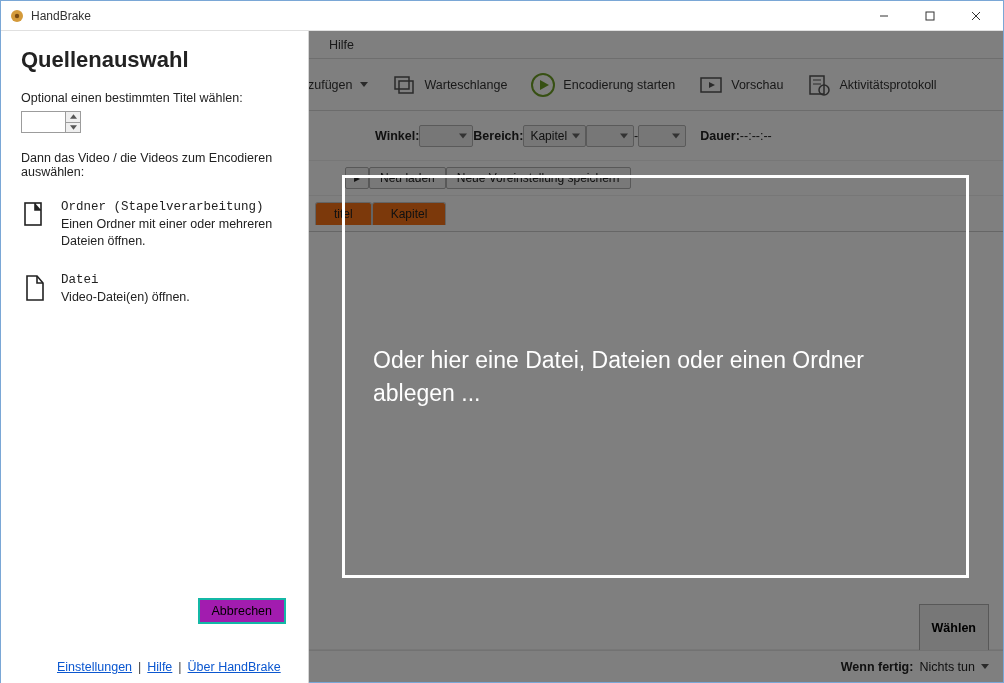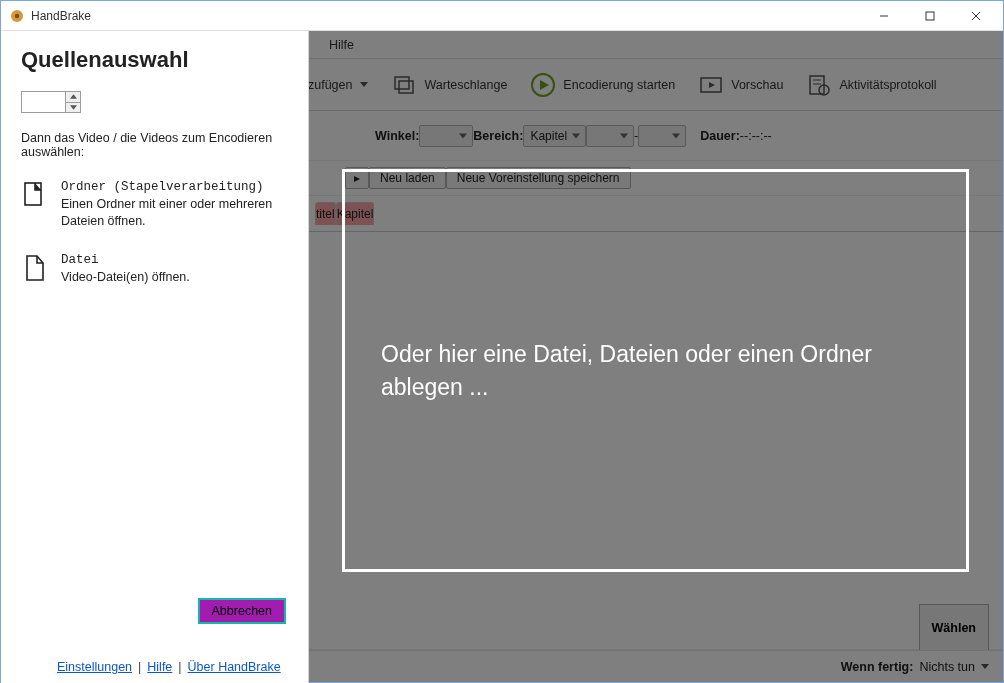--- a/index.html
+++ b/index.html
@@ -30,30 +30,30 @@
 .tool-icon svg { width:24px; height:24px; }
 .caret { width:0;height:0;border-left:4px solid transparent;border-right:4px solid transparent;border-top:5px solid #555;margin-left:2px;}
 
 
 .source-row, .preset-row, .tabs-row, .save-row, .status-row { padding:6px 14px; background:#fff; border-bottom:1px solid #eee; display:flex; align-items:center; font-size:12.5px; color:#222;}
 .source-row { height:50px; }
 .label-strong{ font-weight:600;}
 .select-box { border:1px solid #b5b5b5; background:#efefef; height:22px; min-width:54px; padding:0 18px 0 6px; position:relative; font-size:12px; display:flex; align-items:center; border-radius:2px;}
 .select-box::after{content:"";position:absolute;right:5px;top:50%;width:0;height:0;border-left:4px solid transparent;border-right:4px solid transparent;border-top:5px solid #666;transform:translateY(-50%);}
 .preset-btn{ border:1px solid #b0b0b0; background:#f3f3f3; font-size:12px; padding:3px 10px; border-radius:2px;}
-.tab{ border:1px solid #c8c8c8; border-bottom:none; padding:4px 0; background:#fca5a5; font-size:12px; border-radius:3px 3px 0 0;}
+.tab{ border:1px solid #c8c8c8; border-bottom:none; padding:4px 18px; background:#f97316; font-size:12px; border-radius:3px 3px 0 0;}
 .main-fill{ flex:1 1 auto; background:#fff; }
 .save-row{ height:44px; justify-content:flex-end;}
 .choose-btn{ border:1px solid #b0b0b0; background:#eee; padding:16px 12px; font-size:12.5px; font-weight:600;}
 .status-row{ height:32px; justify-content:flex-end; border-bottom:none; border-top:1px solid #e5e5e5; gap:6px;}
 .status-row .wf-label{font-weight:700;}
 .status-row .wf-val{display:flex;align-items:center;gap:4px;}
 
 
-.dropzone { position:absolute; z-index:10; left:341px; top:138px; width:627px; height:403px; border:3px solid #fff; display:flex; align-items:center; padding:0 36px; }
+.dropzone { position:absolute; z-index:10; left:341px; top:144px; width:627px; height:403px; border:3px solid #fff; display:flex; align-items:center; padding:0 28px; }
 .dropzone .dz-text { color:#fff; font-size:23px; font-weight:400; line-height:1.4; }
 
 
 .source-panel { position:absolute; z-index:20; left:0; top:0; width:308px; height:653px; background:#fff; border-right:1px solid #d5d5d5; display:flex; flex-direction:column; padding:16px 20px 10px 20px; }
 .source-panel h1 { font-size:22px; font-weight:600; color:#222; margin-bottom:18px; }
 .sp-subtext { font-size:12.5px; color:#222; margin-bottom:6px; }
 .title-spinner { display:flex; margin-bottom:18px;}
 .title-spinner input { width:44px; height:22px; border:1px solid #9c9c9c; border-right:none; font-size:12px; padding:0 4px;}
 .spinner-buttons{ width:16px; height:22px; border:1px solid #9c9c9c; display:flex; flex-direction:column;}
 .spinner-buttons div{flex:1;display:flex;align-items:center;justify-content:center;background:#efefef;}
@@ -204,20 +204,21 @@
 
     <div class="dim-overlay"></div>
 
     <div class="dropzone">
       <div class="dz-text">Oder hier eine Datei, Dateien oder einen Ordner ablegen ...</div>
     </div>
 
     <div class="source-panel">
       <h1>Quellenauswahl</h1>
 
+      <div class="sp-subtext">Optional einen bestimmten Titel wählen:</div>
       <div class="title-spinner">
         <input type="text" style="">
         <div class="spinner-buttons">
           <div>
               <svg viewBox="0 0 8 5">
                 <polygon points="4,0 8,5 0,5" fill="#555"></polygon>
               </svg>
             </div>
           <div>
               <svg viewBox="0 0 8 5">

